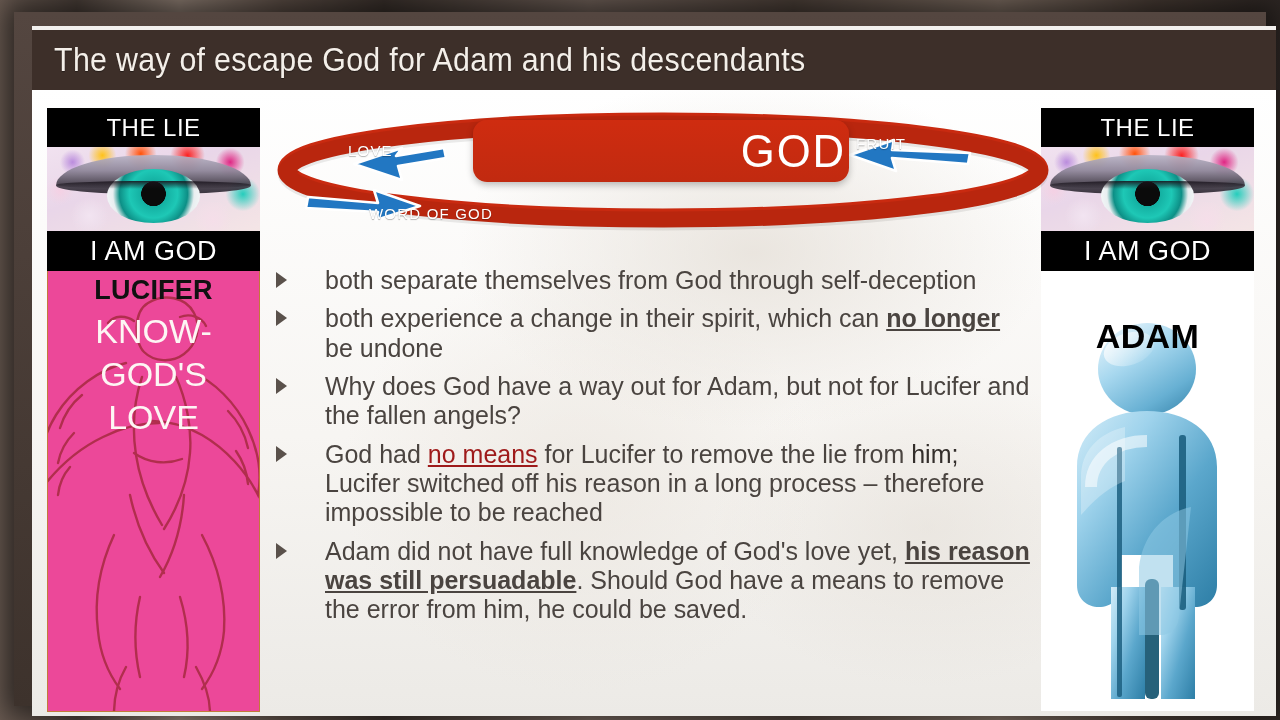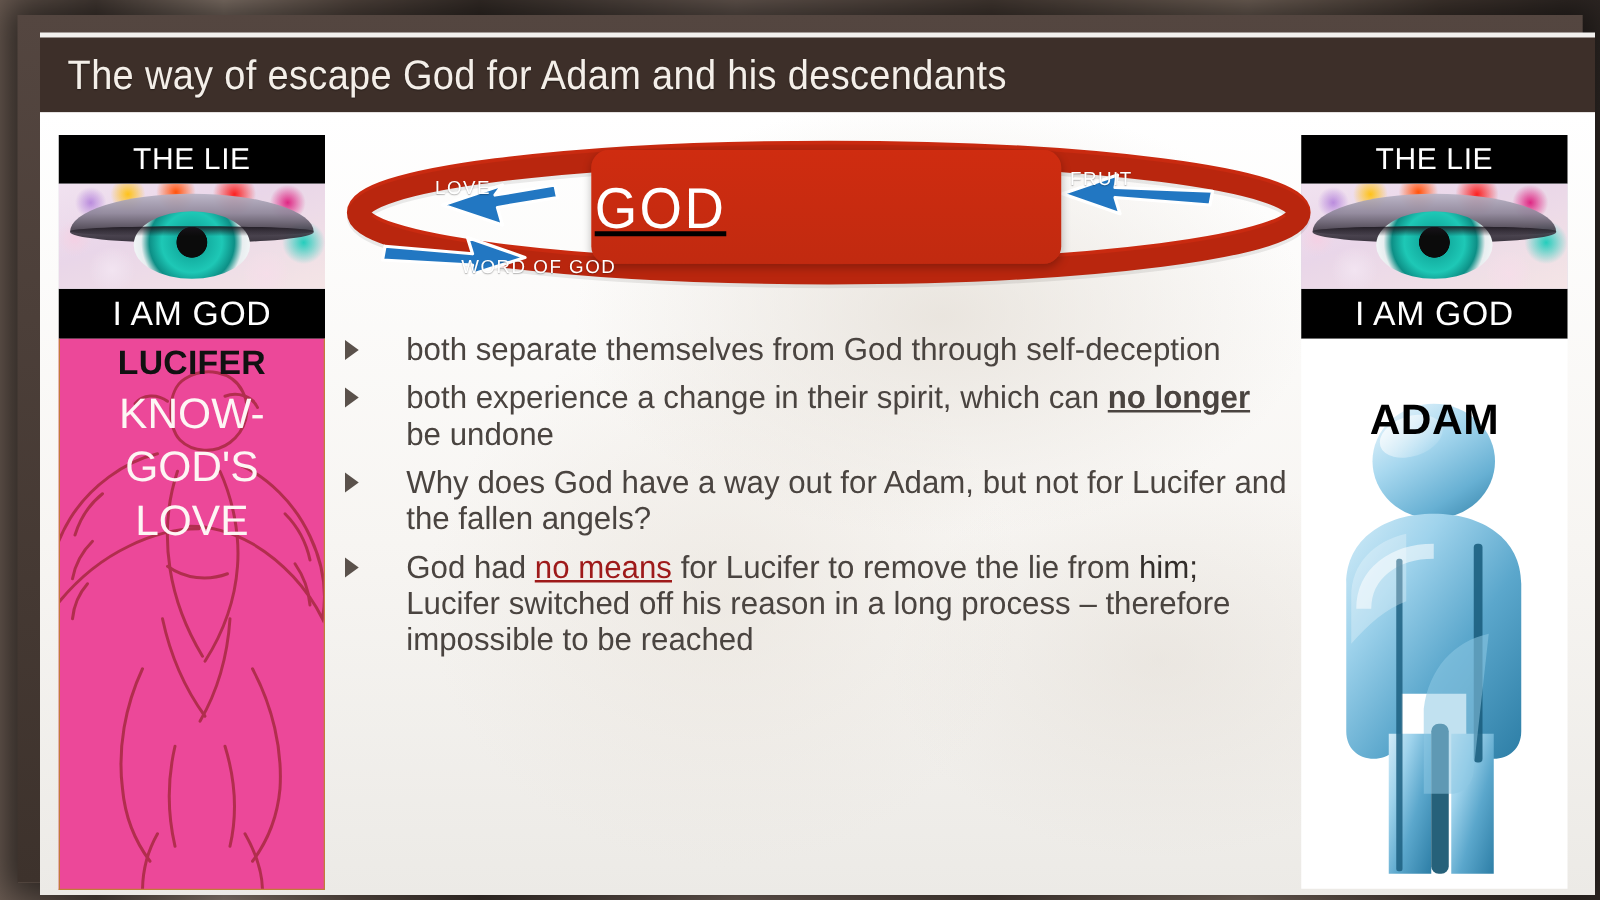--- a/index.html
+++ b/index.html
@@ -120,25 +120,25 @@
   .adam-title{
     position:relative;text-align:center;color:#000;font-weight:bold;
     font-size:34px;padding-top:10px;letter-spacing:.4px;z-index:3;
     font-family:"Liberation Sans",sans-serif;
     margin-top:36px;
   }
   .adam-figure{position:absolute;left:0;top:46px;width:213px;height:395px;}
   
   .diagram{position:absolute;left:236px;top:8px;width:790px;height:150px;}
   .god-box{
-    position:absolute;left:205px;top:22px;width:376px;height:91px;
+    position:absolute;left:205px;top:22px;width:376px;height:62px;
     background:linear-gradient(180deg,#cf2c10 0%,#c12a10 100%);
     border-radius:14px;z-index:4;
     box-shadow:0 3px 7px rgba(0,0,0,.25);
-    display:flex;align-items:center;justify-content:flex-start;text-decoration:underline;
+    display:flex;align-items:center;justify-content:flex-end;
   }
   .god-text{
     color:#fff;font-size:46px;letter-spacing:2px;
     font-family:"Liberation Sans",sans-serif;font-weight:400;
     transform:scaleX(.95);
   }
   .ring-label{
     position:absolute;color:#fff;font-size:15px;letter-spacing:1.2px;
     font-family:"Liberation Sans",sans-serif;z-index:5;white-space:nowrap;
     text-shadow:0 1px 1px rgba(0,0,0,.3);
@@ -317,19 +317,23 @@
           <div class="bullet">
             <span class="tri"></span>
             <span class="txt"><span>Why does God have a way out for Adam, but not for Lucifer and the fallen angels?</span></span>
           </div>
 
           <div class="bullet">
             <span class="tri"></span>
             <span class="txt"><span>God had </span><span class="u-red">no means</span><span> for Lucifer to remove the lie from </span><span class="hl">him;</span><span> Lucifer switched off his reason in a long process – therefore impossible to be reached</span></span>
           </div>
 
+          <div class="bullet">
+            <span class="tri"></span>
+            <span class="txt"><span>Adam did not have full knowledge of God's love yet, </span><span class="u">his reason was still persuadable</span><span>. Should God have a means to remove the error from him, he could be saved.</span></span>
+          </div>
 
         </div>
 
       </div>
     </div>
   </div>
 </div>
 
 </body></html>

